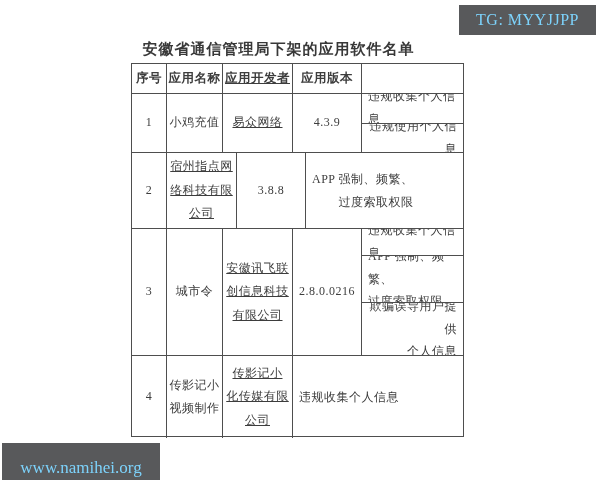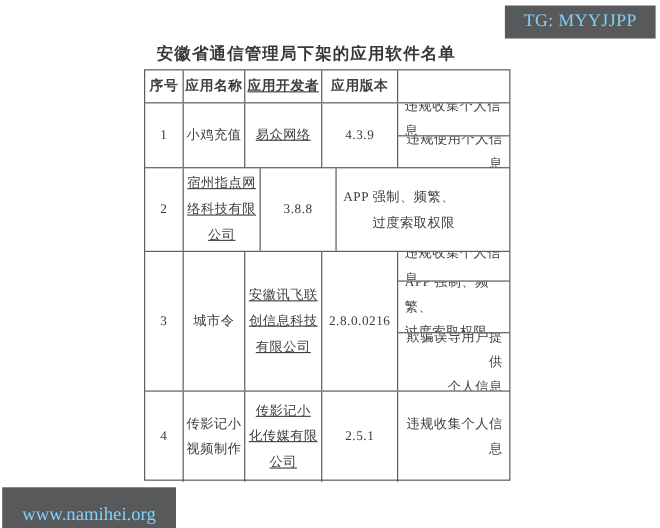--- a/index.html
+++ b/index.html
@@ -165,21 +165,20 @@
       </div>
     </div>
 
     <div class="trow row-4">
       <div class="cell col-no">4</div>
       <div class="cell col-name">传影记小
 视频制作</div>
       <div class="cell col-dev">传影记小
 化传媒有限
 公司</div>
-      <div class="cell col-ver">2.5.1</div>
       <div class="col-issues">
         <div class="issue-cell">违规收集个人信息</div>
       </div>
     </div>
 
   </div>
 
   <div class="badge badge-site">
     <span>www.namihei.org</span>
   </div>

